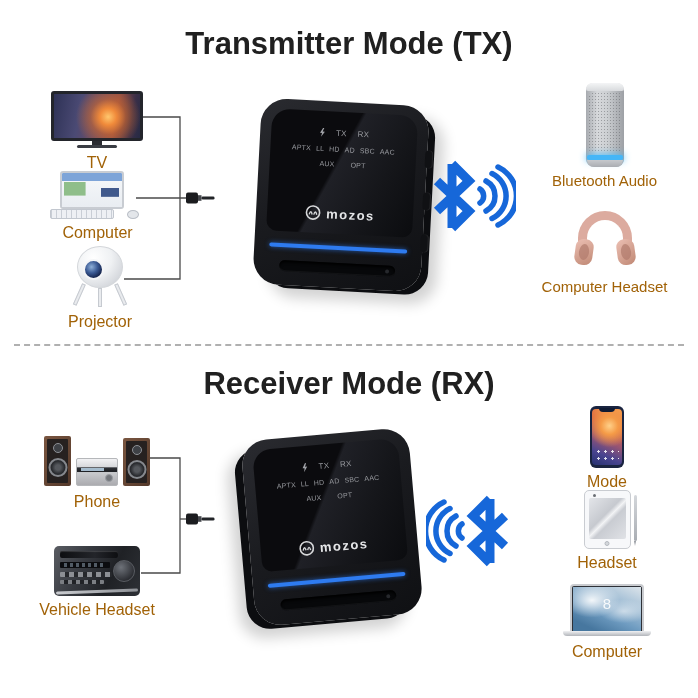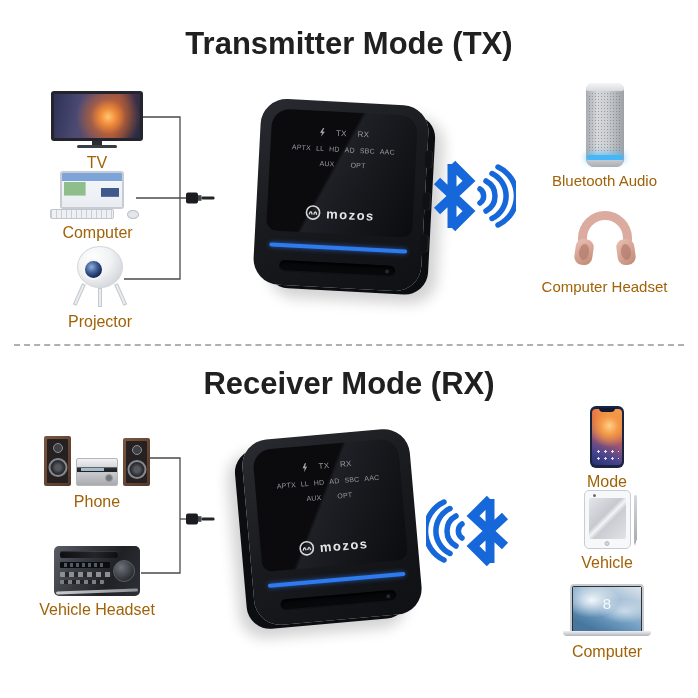--- a/index.html
+++ b/index.html
@@ -392,21 +392,21 @@
     <div class="lbl">Mode</div>
   </div>
 
   <div class="group g-tab">
     <div class="tab">
       <div class="tab-scr"></div>
         <div class="tab-cam"></div>
         <div class="tab-home"></div>
         <div class="tab-pen"></div>
     </div>
-    <div class="lbl">Vehicle</div>
+    <div class="lbl">Headset</div>
   </div>
 
   <div class="group g-lap">
     <div class="lap">
       <div class="lap-scr">
           <div class="lap-eight">8</div>
         </div>
       <div class="lap-base"></div>
     </div>
     <div class="lbl">Computer</div>

